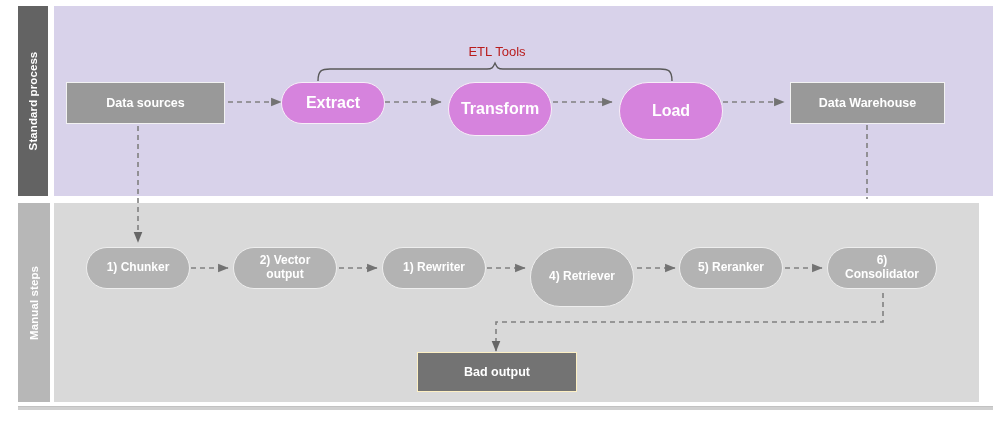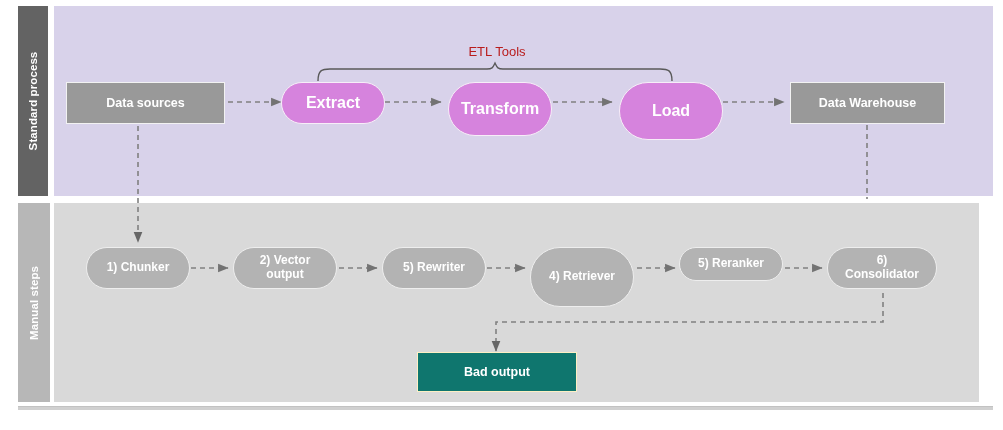--- a/index.html
+++ b/index.html
@@ -85,21 +85,21 @@
     border-radius: 999px;
     font-size: 16px;
   }
   .node-pill-gray {
     background: #b3b3b3;
     border: 1.5px solid #eeeeee;
     border-radius: 999px;
     font-size: 12px;
   }
   .node-yellow {
-    background: #0f766e;
+    background: #737373;
     border: 1px solid #fdf0c4;
     font-size: 12.5px;
   }
 
   
   #etl-label {
     position: absolute;
     left: 422px;
     top: 44px;
     width: 150px;
@@ -188,28 +188,28 @@
   <div class="node node-pill-gray" style="left:86px; top:247px; width:104px; height:42px;">
     <span>1) Chunker</span>
   </div>
 
   <div class="node node-pill-gray" style="left:233px; top:247px; width:104px; height:42px; flex-direction:column;">
     <span>2) Vector</span>
     <span>output</span>
   </div>
 
   <div class="node node-pill-gray" style="left:382px; top:247px; width:104px; height:42px;">
-    <span>5) Rewriter</span>
+    <span>1) Rewriter</span>
   </div>
 
   <div class="node node-pill-gray" style="left:530px; top:247px; width:104px; height:60px;">
     <span>4) Retriever</span>
   </div>
 
-  <div class="node node-pill-gray" style="left:679px; top:247px; width:104px; height:34px;">
+  <div class="node node-pill-gray" style="left:679px; top:247px; width:104px; height:42px;">
     <span>5) Reranker</span>
   </div>
 
   <div class="node node-pill-gray" style="left:827px; top:247px; width:110px; height:42px; flex-direction:column;">
     <span>6)</span>
     <span>Consolidator</span>
   </div>
 
   <div class="node node-yellow" style="left:417px; top:352px; width:160px; height:40px;">
     <span>Bad output</span>

